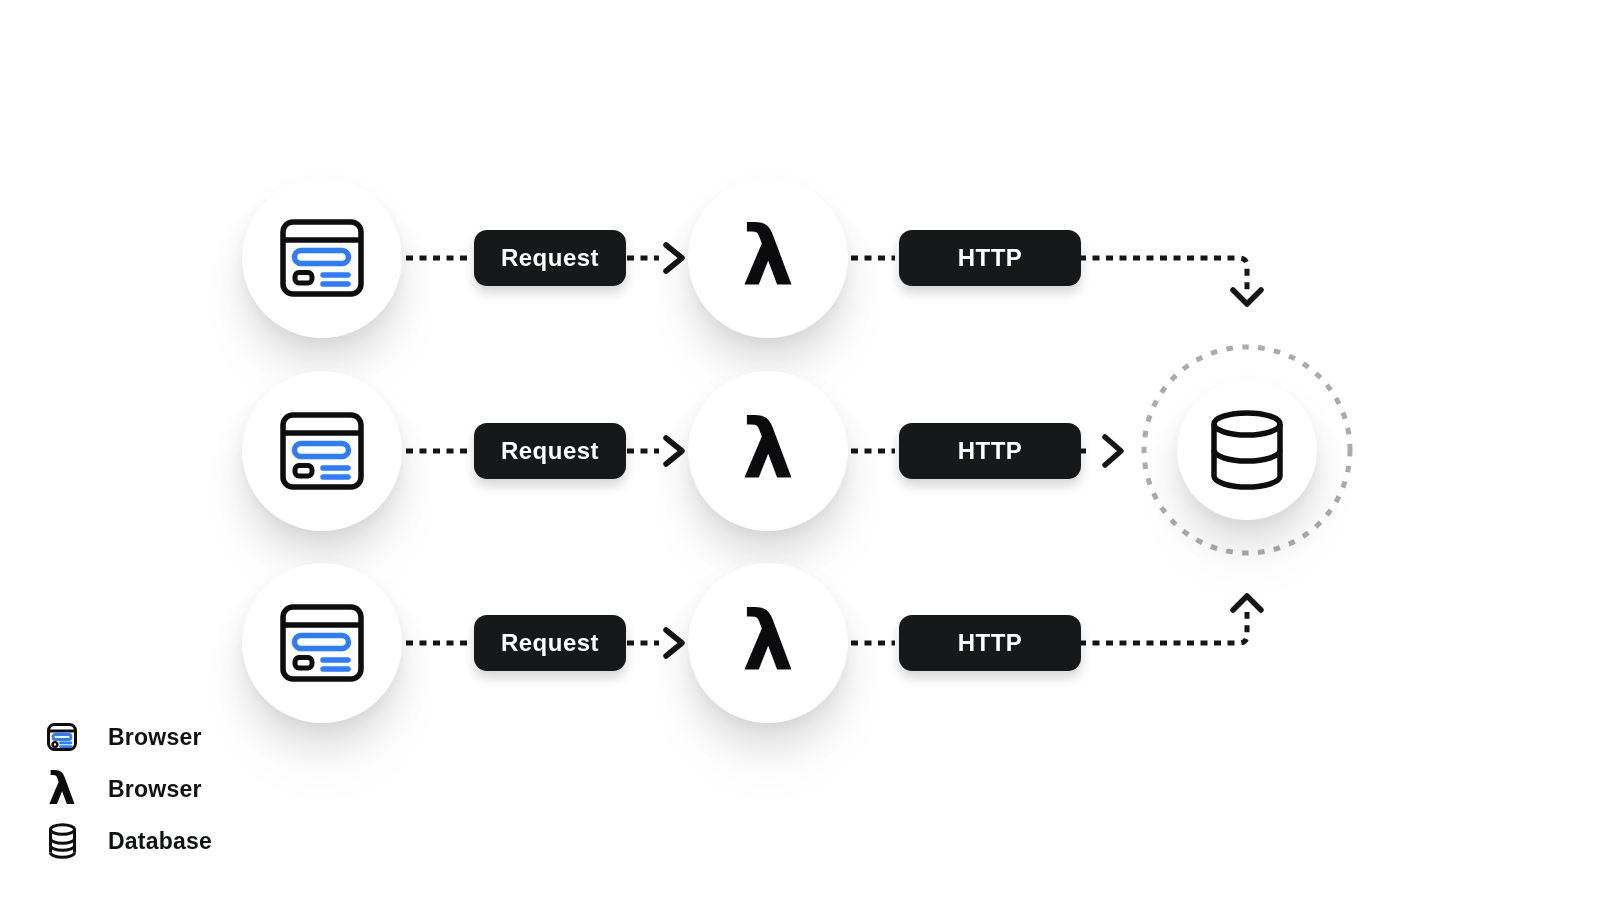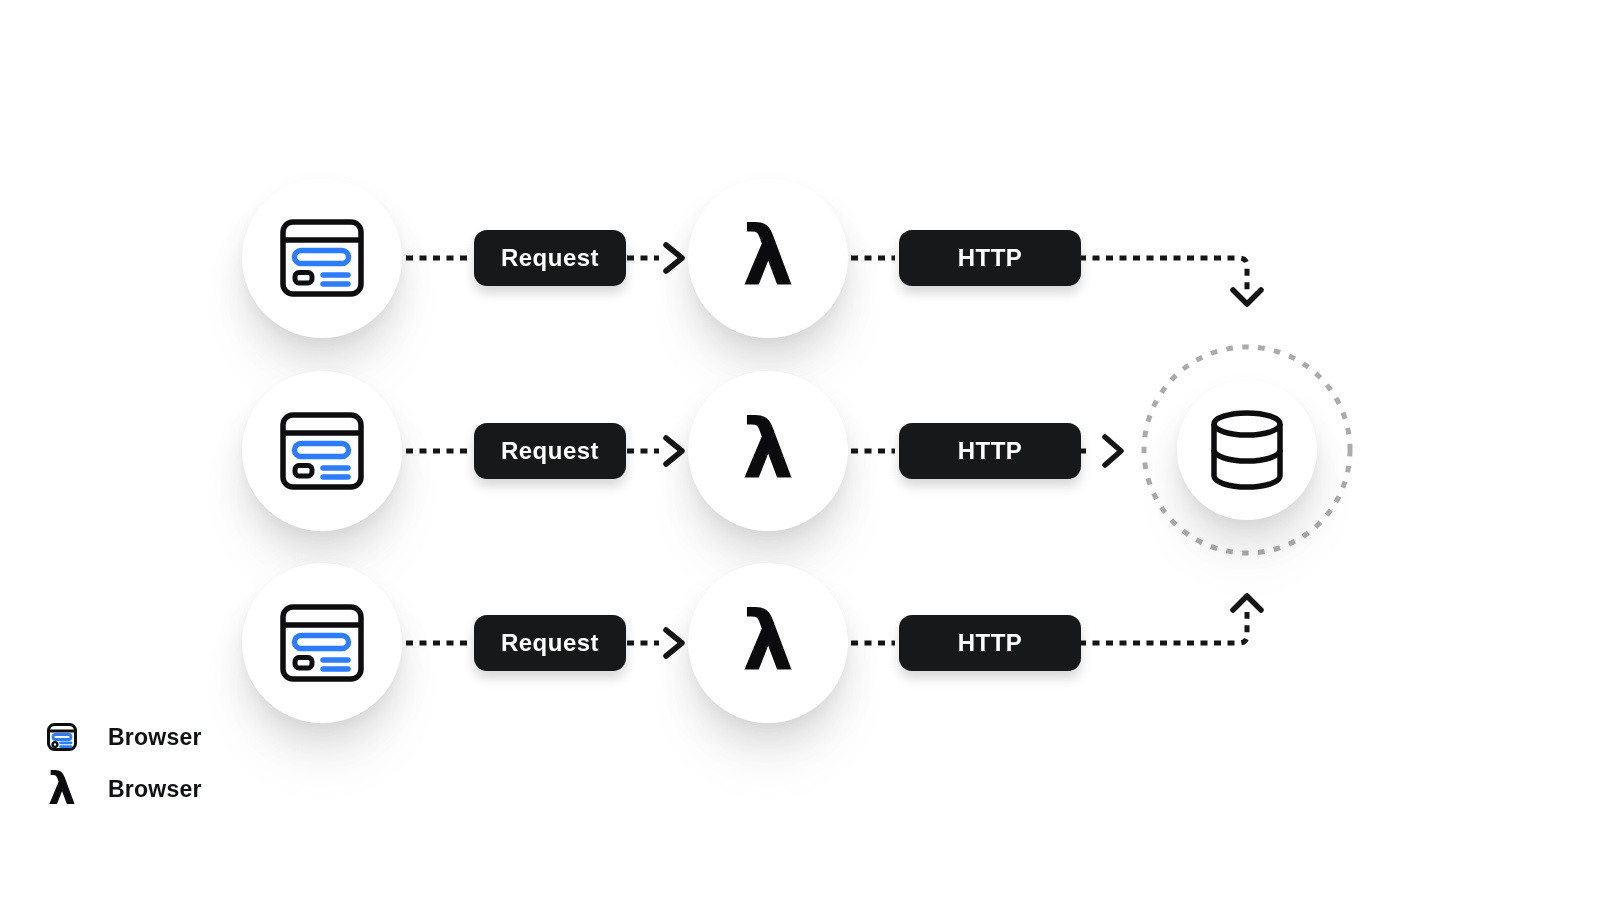--- a/index.html
+++ b/index.html
@@ -179,14 +179,29 @@
     <span class="legend-label">Browser</span>
   </div>
 
   <div class="legend-item li2">
     <span class="legend-icon-slot">
       <span class="legend-lambda">λ</span>
     </span>
     <span class="legend-label">Browser</span>
   </div>
 
+  <div class="legend-item li3">
+    <span class="legend-icon-slot">
+      <svg width="29" height="36" viewBox="0 0 29 36">
+        <g fill="none" stroke="#0d0d0f" stroke-width="3">
+          <ellipse cx="14.5" cy="6.5" rx="12" ry="4.8"></ellipse>
+          <path d="M2.5,6.5 V29.5"></path>
+          <path d="M26.5,6.5 V29.5"></path>
+          <path d="M2.5,15.5 A12,4.8 0 0 0 26.5,15.5"></path>
+          <path d="M2.5,22.5 A12,4.8 0 0 0 26.5,22.5"></path>
+          <path d="M2.5,29.5 A12,4.8 0 0 0 26.5,29.5"></path>
+        </g>
+      </svg>
+    </span>
+    <span class="legend-label">Database</span>
+  </div>
 
 </div>
 
 </body></html>

